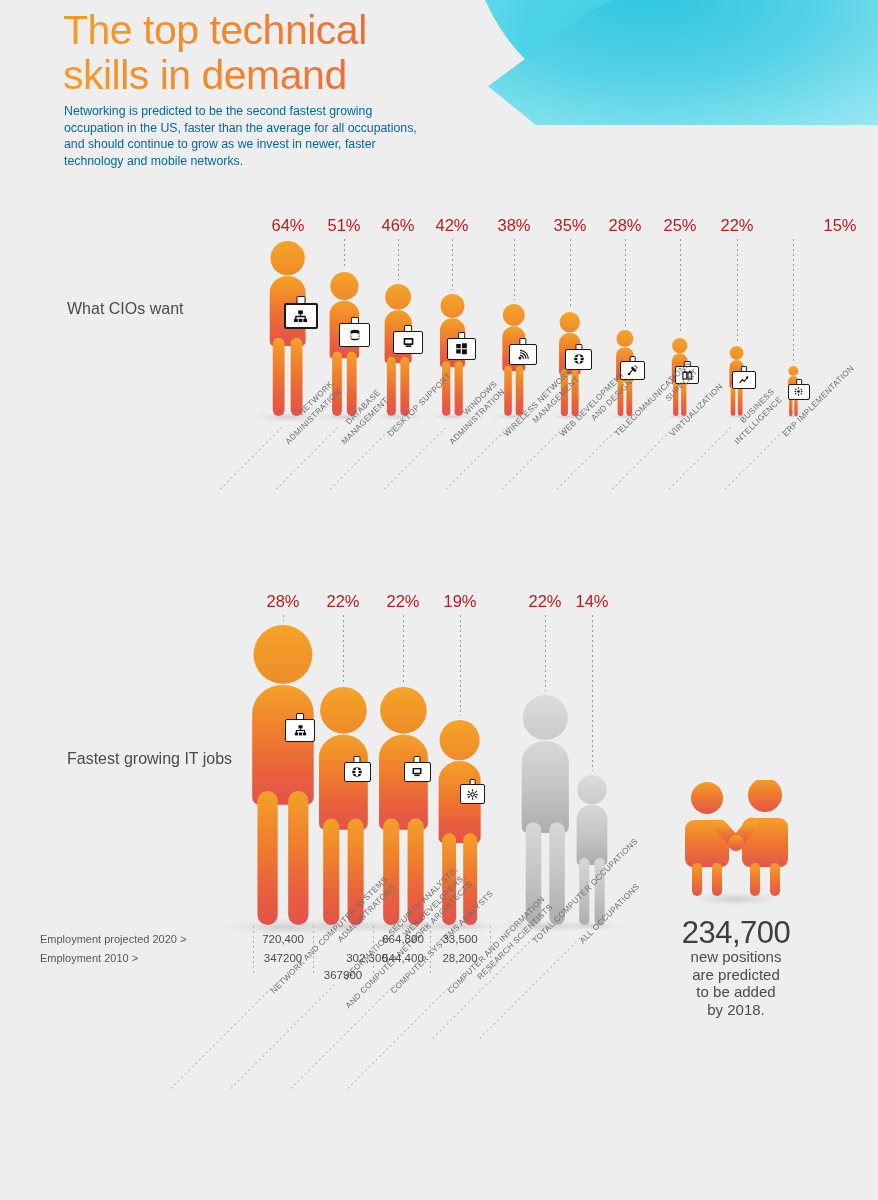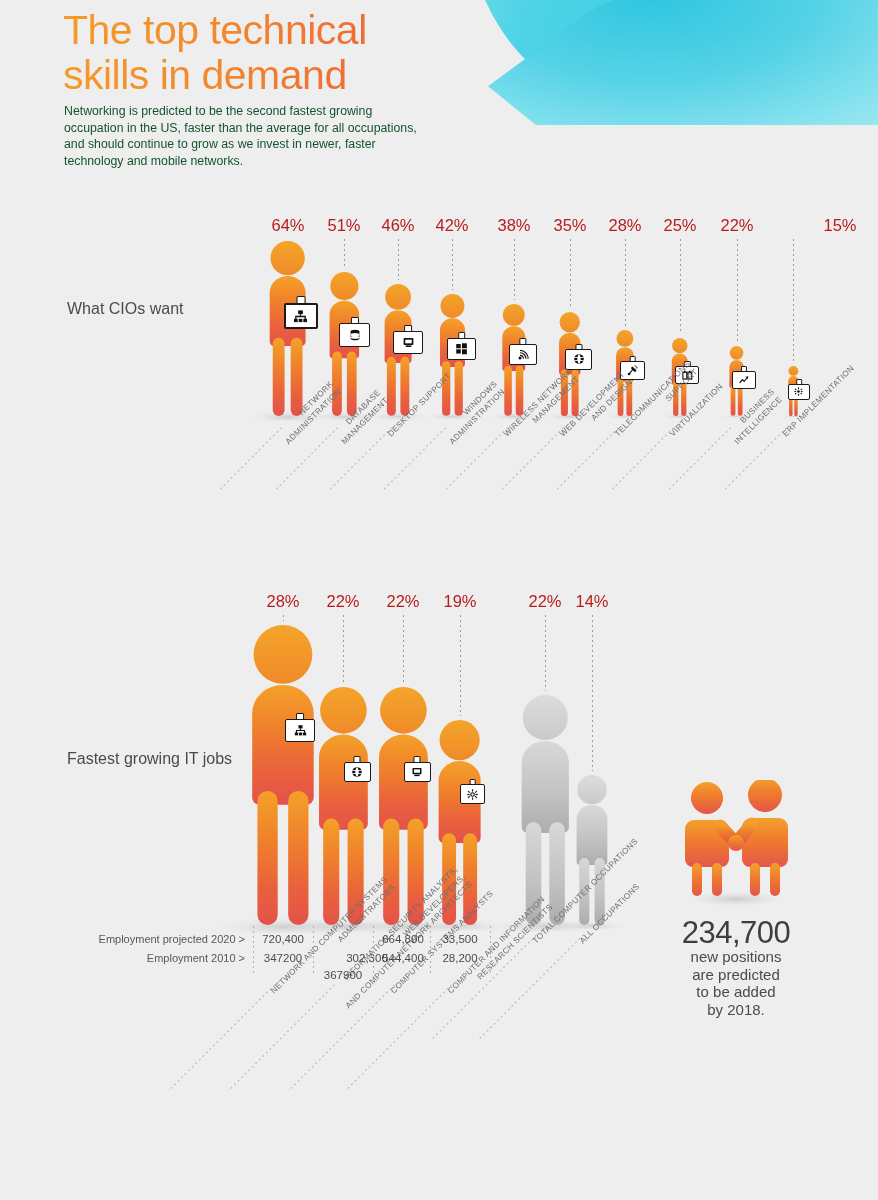--- a/index.html
+++ b/index.html
@@ -29,21 +29,21 @@
 
   
   .title {
     position: absolute; left: 63px; top: 8px; width: 430px;
     font-size: 41px; line-height: 45px; font-weight: 400; letter-spacing: -0.5px;
     background: linear-gradient(100deg, #f59b28 0%, #f3872c 38%, #ef6f36 65%, #e8563f 100%);
     -webkit-background-clip: text; background-clip: text; color: transparent;
   }
   .subtitle {
     position: absolute; left: 64px; top: 103px; width: 370px;
-    font-size: 12.3px; line-height: 16.6px; color: #14532d;
+    font-size: 12.3px; line-height: 16.6px; color: #0369a1;
   }
 
   
   .sec-label { position: absolute; font-size: 16px; color: #4b4b4d; }
 
   
   .fig { position: absolute; }
 
   
   .badge { position: absolute; }
@@ -74,21 +74,21 @@
     font-size: 8.2px; letter-spacing: 0.35px; color: #6d6d70;
     text-align: right; white-space: pre; line-height: 10.5px;
   }
   .catline {
     position: absolute; transform-origin: left top;
     background-image: linear-gradient(to right, #b4b4b4 0 2px, transparent 2px 5px);
     background-size: 5px 1px; height: 1px;
   }
 
   
-  .emp-row-label { position: absolute; font-size: 11px; color: #58585a; text-align: right; white-space: nowrap; }
+  .emp-row-label { position: absolute; font-size: 11px; color: #58585a; white-space: nowrap; }
   .emp-val { position: absolute; font-size: 11.5px; color: #4b4b4d; text-align: center; transform: translateX(-50%); white-space: nowrap; }
   .emp-sep {
     position: absolute; width: 1px;
     background-image: linear-gradient(to bottom, #b0b0b0 0 2px, transparent 2px 5px);
     background-size: 1px 5px;
   }
 
   
   .hs-wrap { position: absolute; }
   .hs-num { position: absolute; font-size: 31px; color: #3e3e40; text-align: center; transform: translateX(-50%); letter-spacing: -0.5px; }

